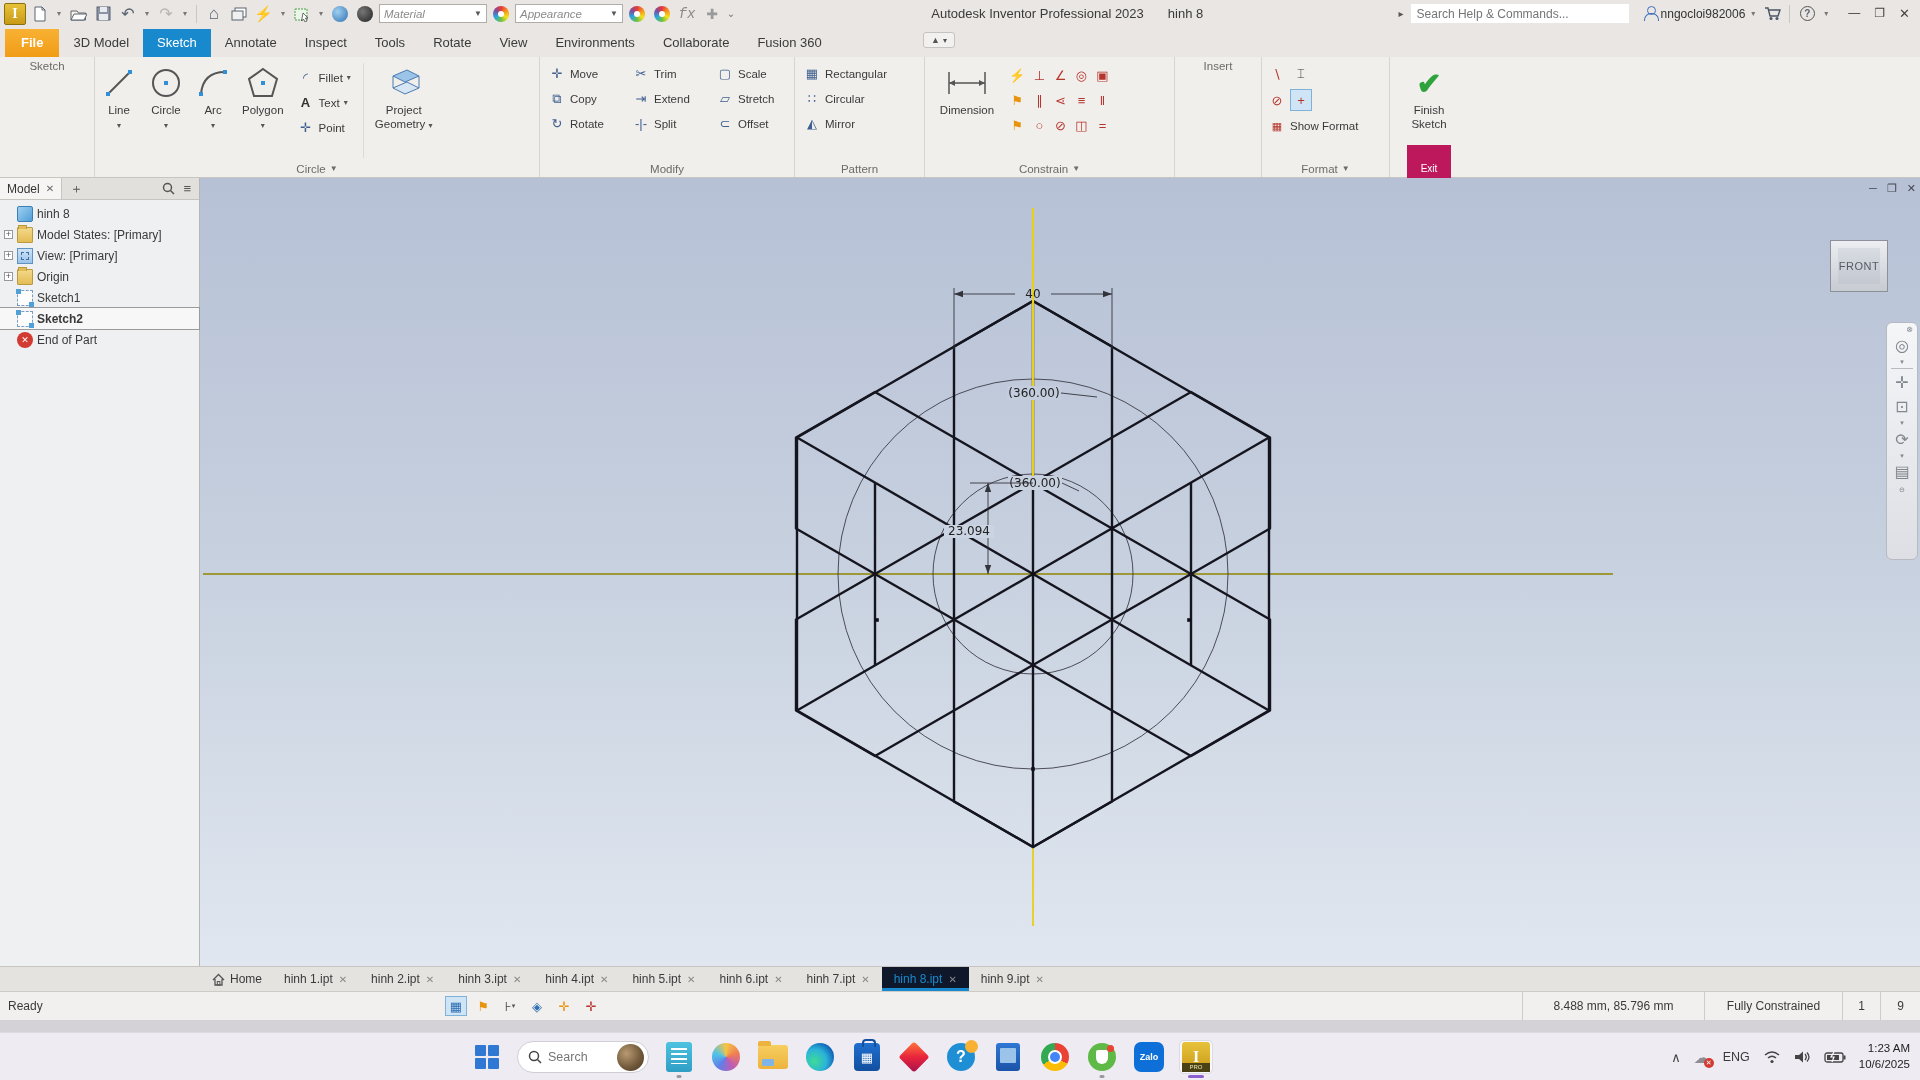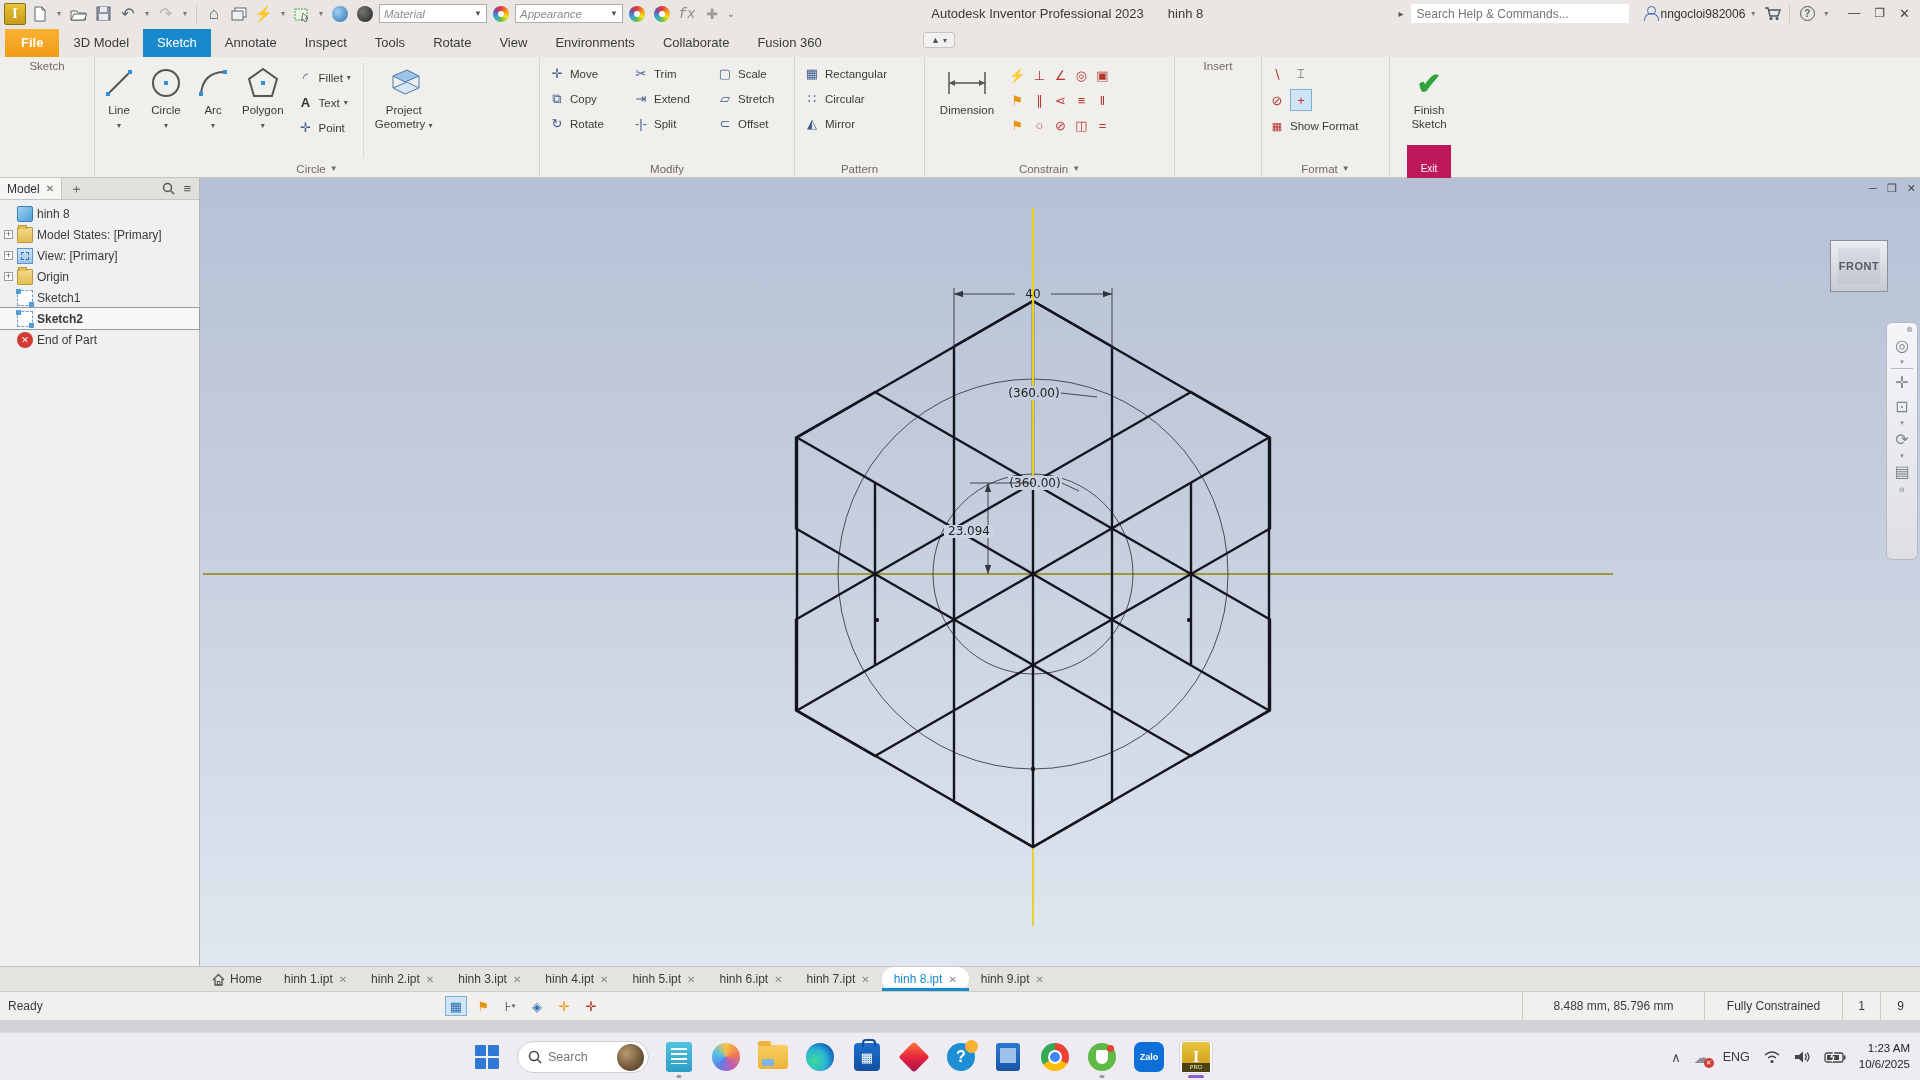--- a/index.html
+++ b/index.html
@@ -97,33 +97,33 @@
   .bi-sketch::before { content:""; position:absolute; right:-2px; bottom:-2px; width:5px; height:5px; background:#4f9fd8; }
   .bi-end { background:#d23b32; border-radius:50%; }
   .bi-end::after { content:"✕"; position:absolute; inset:0; color:#fff; font-size:9px; display:flex; align-items:center; justify-content:center; }
 
   
   .canvas { position:relative; flex:1; height:100%; background:linear-gradient(#b6c1d6,#c6cfde 45%,#e0e7f0); overflow:hidden; }
   .canvas svg { position:absolute; left:0; top:0; }
   .doc-winbtns { position:absolute; right:4px; top:4px; display:flex; gap:10px; color:#44484e; font-size:11px; }
   .viewcube { position:absolute; right:32px; top:62px; width:58px; height:52px; background:linear-gradient(#eceef1,#c7cbd2); border:1px solid #8b9099; display:flex; align-items:center; justify-content:center; }
   .viewcube .inner { position:absolute; inset:7px; background:rgba(170,180,195,.25); }
-  .viewcube span { position:relative; font-size:11px; font-weight:bold; color:#555b64; letter-spacing:.5px; }
+  .viewcube span { position:relative; font-size:11px; font-weight:normal; color:#555b64; letter-spacing:.5px; }
   .navbar { position:absolute; right:2px; top:144px; width:32px; height:238px; background:linear-gradient(#f5f6f8,#dddfe4); border:1px solid #b7bac1; border-radius:6px; display:flex; flex-direction:column; align-items:center; padding:2px 0; color:#82878f; }
   .navbar .nx { align-self:flex-end; margin-right:4px; font-size:8px; }
   .navbar .nit { font-size:16px; line-height:1.5; }
   .navbar .nsm { font-size:7px; line-height:1.2; }
   .navbar hr { width:22px; border:none; border-top:1px solid #b7bac1; margin:2px 0; }
 
   
   .doctabs { position:absolute; left:0; top:966px; width:1920px; height:25px; background:#e5e3e0; border-top:1px solid #c6c3c0; display:flex; align-items:stretch; padding-left:202px; }
   .hometab { display:flex; align-items:center; gap:5px; padding:0 10px; font-size:12px; color:#3a3a3a; }
   .dtab { position:relative; display:flex; align-items:center; gap:6px; padding:0 12px; font-size:12px; color:#3a3a3a; }
   .dtab .x { color:#888; font-size:10px; }
-  .dtab.active { color:#1889cc; background:#ffffff;border-radius:12px; }
+  .dtab.active { color:#1889cc; background:#0f172a; }
   .dtab.active::after { content:""; position:absolute; left:0; right:0; bottom:0; height:3px; background:#1889cc; }
 
   
   .statusbar { position:absolute; left:0; top:991px; width:1920px; height:29px; background:#f2f0ee; border-top:1px solid #cfccc8; display:flex; align-items:center; font-size:12px; color:#3a3a3a; }
   .sb-ready { padding-left:8px; width:445px; }
   .sb-icons { display:flex; gap:5px; align-items:center; }
   .sb-ic { width:22px; height:20px; display:flex; align-items:center; justify-content:center; font-size:13px; }
   .sb-ic.hl { background:#cfe4f5; border:1px solid #7fb2d9; }
   .sb-right { margin-left:auto; display:flex; align-items:stretch; height:100%; }
   .sb-cell { display:flex; align-items:center; justify-content:center; border-left:1px solid #cfccc8; padding:0 14px; }

